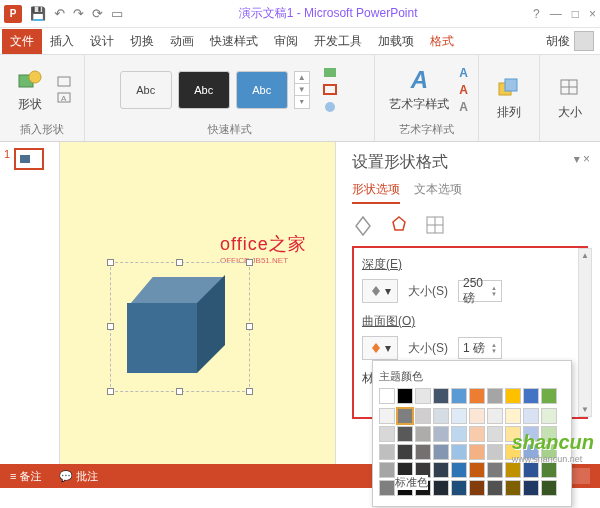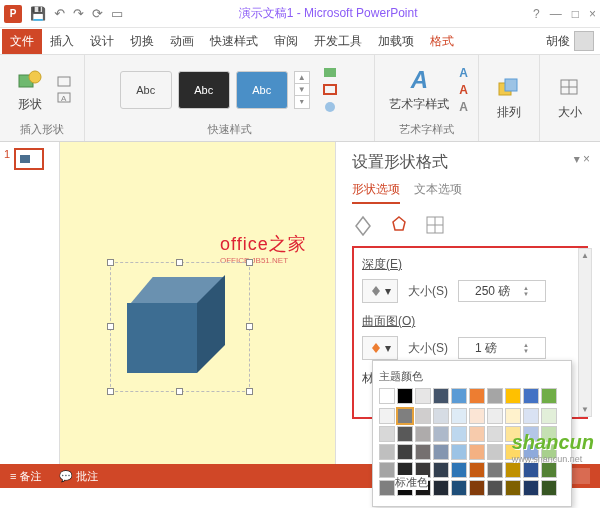--- a/index.html
+++ b/index.html
@@ -53,21 +53,21 @@
 .pane-icons{display:flex;gap:14px;margin-bottom:10px}
 .pane-icons svg{cursor:pointer}
 .redbox{border:2px solid #d33;padding:8px 8px 30px;position:relative}
 .scroller{position:absolute;right:-6px;top:0;bottom:0;width:14px;background:#f0f0f0;border:1px solid #ddd;display:flex;flex-direction:column;align-items:center;justify-content:space-between;padding:2px 0}
 .scroller span{font-size:8px;color:#888}
 .field{margin-bottom:10px}
 .field-label{color:#555;text-decoration:underline;margin-bottom:6px;display:block}
 .field-row{display:flex;align-items:center;gap:10px}
 .color-btn{width:36px;height:24px;border:1px solid #ccc;background:#f8f8f8;display:flex;align-items:center;justify-content:center;cursor:pointer;gap:2px}
 .size-label{color:#555}
-.size-input{width:88px;height:22px;border:1px solid #ccc;padding:0 16px;display:flex;align-items:center;justify-content:space-between;background:#fff}
+.size-input{width:44px;height:22px;border:1px solid #ccc;padding:0 4px;display:flex;align-items:center;justify-content:space-between;background:#fff}
 .size-input .spn{display:flex;flex-direction:column;font-size:6px;color:#888;line-height:6px}
 .color-pop{position:absolute;left:18px;top:112px;width:200px;background:#fff;border:1px solid #ccc;box-shadow:2px 2px 6px rgba(0,0,0,.2);padding:6px}
 .color-pop .sec-label{font-size:11px;color:#555;margin:2px 0 4px}
 .swatches{display:flex;flex-wrap:wrap;gap:2px;margin-bottom:4px}
 .sw{width:16px;height:16px;border:1px solid #ccc;cursor:pointer}
 .sw.sel{outline:2px solid #e6a23c;outline-offset:-1px}
 .statusbar{height:24px;background:#d04727;color:#fff;display:flex;align-items:center;padding:0 10px;gap:18px;font-size:11px}
 .statusbar .r{margin-left:auto;display:flex;gap:10px;align-items:center}
 .view-btn{width:20px;height:16px;background:rgba(255,255,255,.2);cursor:pointer}
 .stdcolor{position:absolute;left:395px;top:475px;font-size:11px;color:#555;background:#fff;z-index:5}

